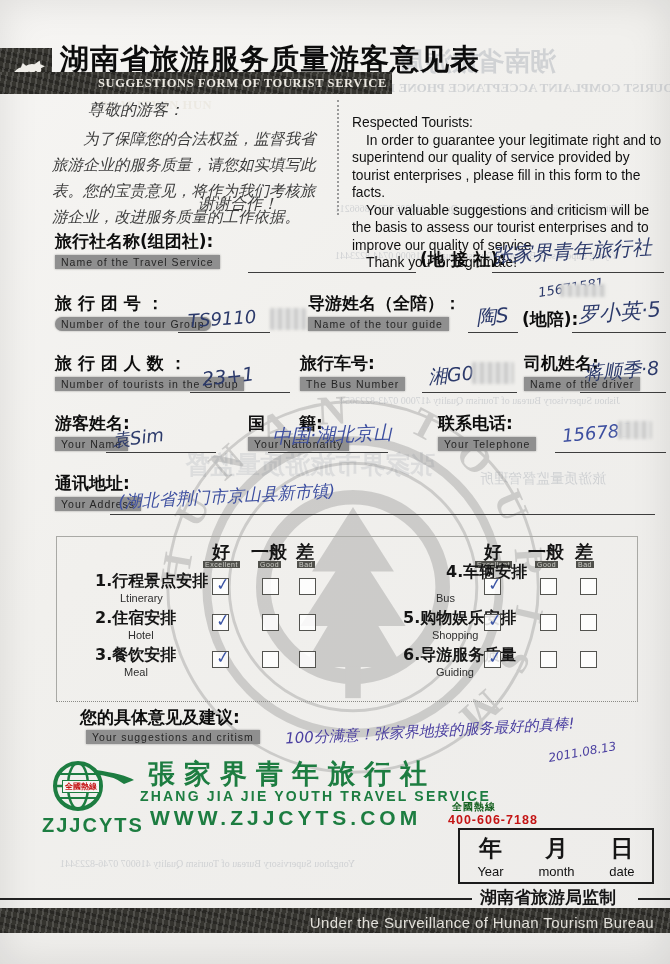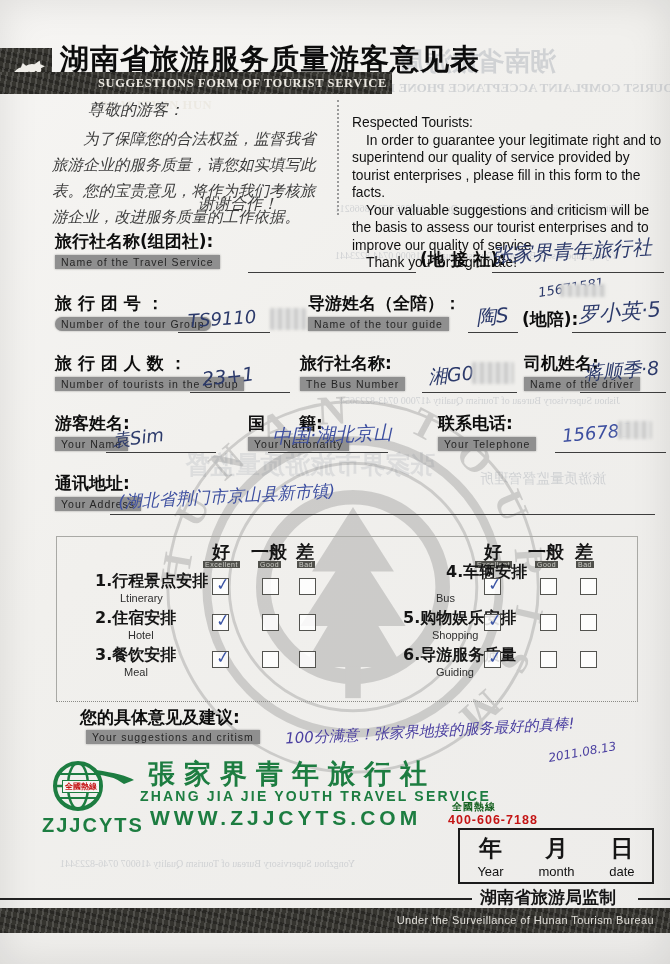--- a/index.html
+++ b/index.html
@@ -44,21 +44,21 @@
   .agency-zh{font-size:27px;font-weight:bold;letter-spacing:9px;font-family:"DejaVu Sans",sans-serif;}
   .agency-en{font-size:14px;font-weight:bold;letter-spacing:2.2px;}
   .site{font-size:21px;font-weight:bold;letter-spacing:4px;}
   .hotline-l{font-size:10px;font-weight:bold;color:#14601f;letter-spacing:1px;}
   .hotline-n{font-size:12.5px;font-weight:bold;color:#c41414;letter-spacing:1px;}
   .datebox{border:2px solid #1b1b1b;display:flex;justify-content:space-around;align-items:center;}
   .dcol{text-align:center;}
   .dzh{font-size:23px;font-weight:bold;font-family:"DejaVu Sans",sans-serif;}
   .den{font-size:13px;color:#111;}
   .supv{font-size:17px;font-weight:bold;font-family:"DejaVu Sans",sans-serif;}
-  .bbar-en{font-size:11px;color:#e2e0da;letter-spacing:.4px;}
+  .bbar-en{font-size:15px;color:#e2e0da;letter-spacing:.4px;}
   
   .bt{position:absolute;transform:scaleX(-1);color:#a9aeb6;opacity:.45;white-space:nowrap;
     font-family:"Liberation Serif",serif;}
   .stamp{opacity:.30;}
   .hline{border-top:2px solid #222;height:0;}
 </style>
 </head>
 <body>
 
 <div class="page">
@@ -125,21 +125,21 @@
   <div class="abs hand" style="left:476px;top:303px;font-size:20px;transform:rotate(-5deg);">陶S</div>
   <div class="abs ul" style="left:468px;top:332px;width:50px;"></div>
   <div class="abs lbl" style="left:522px;top:308px;">(地陪):</div>
   <div class="abs hand" style="left:578px;top:298px;font-size:21px;transform:rotate(-4deg);">罗小英·5</div>
   <div class="abs ul" style="left:572px;top:332px;width:94px;"></div>
 
   <div class="abs lbl" style="left:55px;top:352px;">旅 行 团 人 数 ：</div>
   <div class="abs band" style="left:55px;top:377px;">Number of tourists in the Group</div>
   <div class="abs hand" style="left:202px;top:365px;font-size:19px;transform:rotate(-6deg);">23+1</div>
   <div class="abs ul" style="left:190px;top:392px;width:100px;"></div>
-  <div class="abs lbl" style="left:300px;top:352px;">旅行社名称:</div>
+  <div class="abs lbl" style="left:300px;top:352px;">旅行车号:</div>
   <div class="abs band" style="left:300px;top:377px;">The Bus Number</div>
   <div class="abs hand" style="left:428px;top:362px;font-size:19px;transform:rotate(-5deg);">湘G02</div>
   <div class="abs blur-patch" style="left:472px;top:362px;width:42px;height:22px;"></div>
   <div class="abs ul" style="left:422px;top:392px;width:95px;"></div>
   <div class="abs lbl" style="left:524px;top:352px;">司机姓名:</div>
   <div class="abs band" style="left:524px;top:377px;">Name of the driver</div>
   <div class="abs hand" style="left:584px;top:358px;font-size:19px;transform:rotate(-4deg);">蒋顺季·8</div>
   <div class="abs ul" style="left:580px;top:392px;width:86px;"></div>
 
   <div class="abs lbl" style="left:55px;top:412px;">游客姓名:</div>

